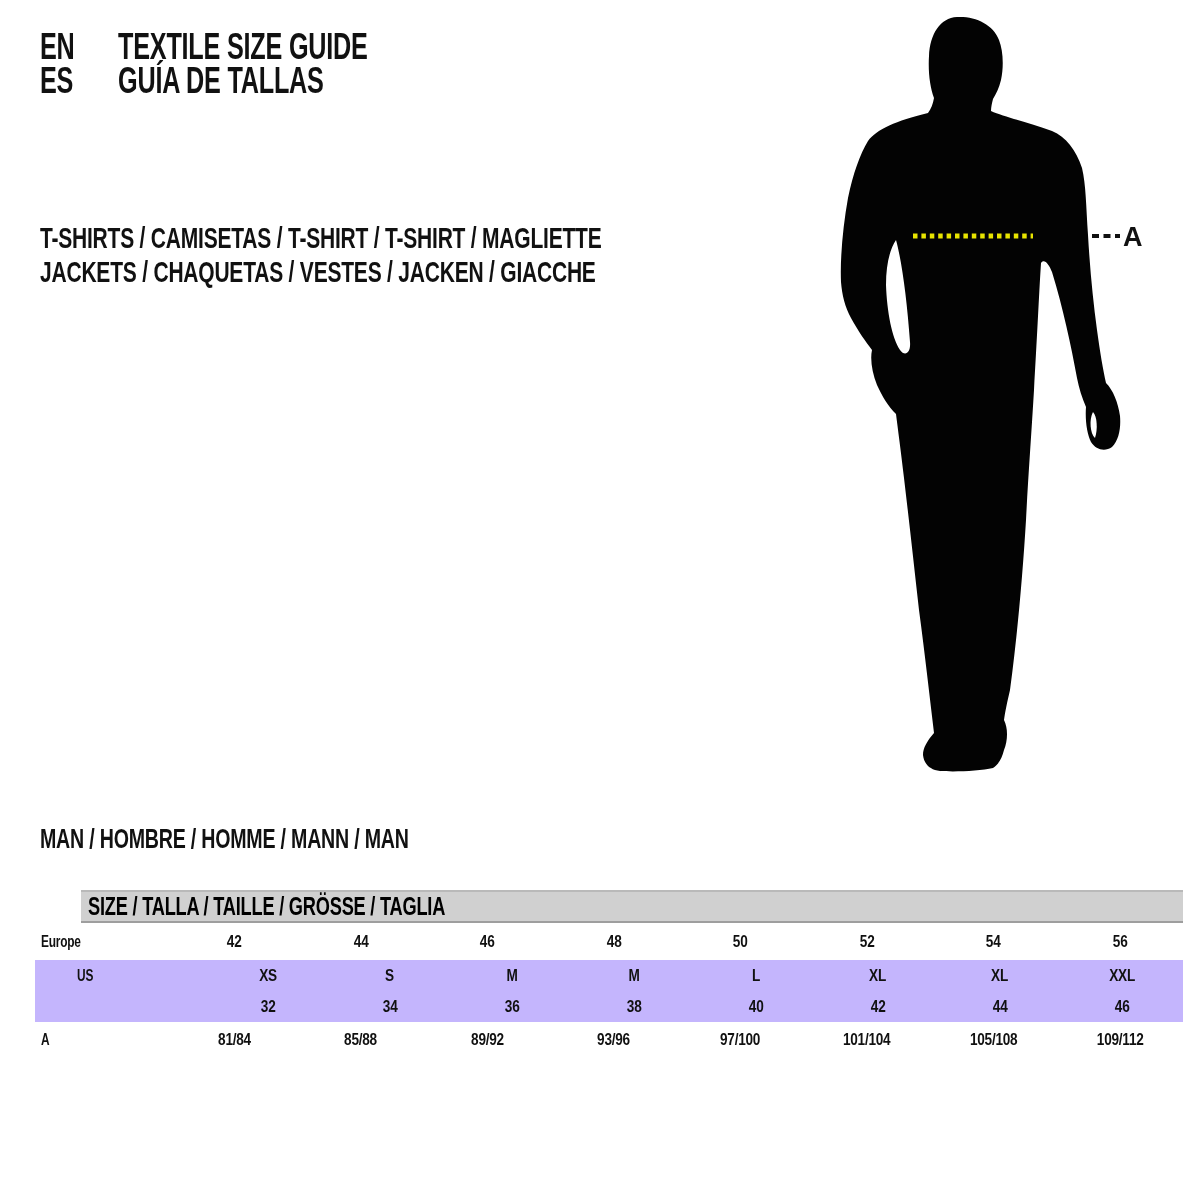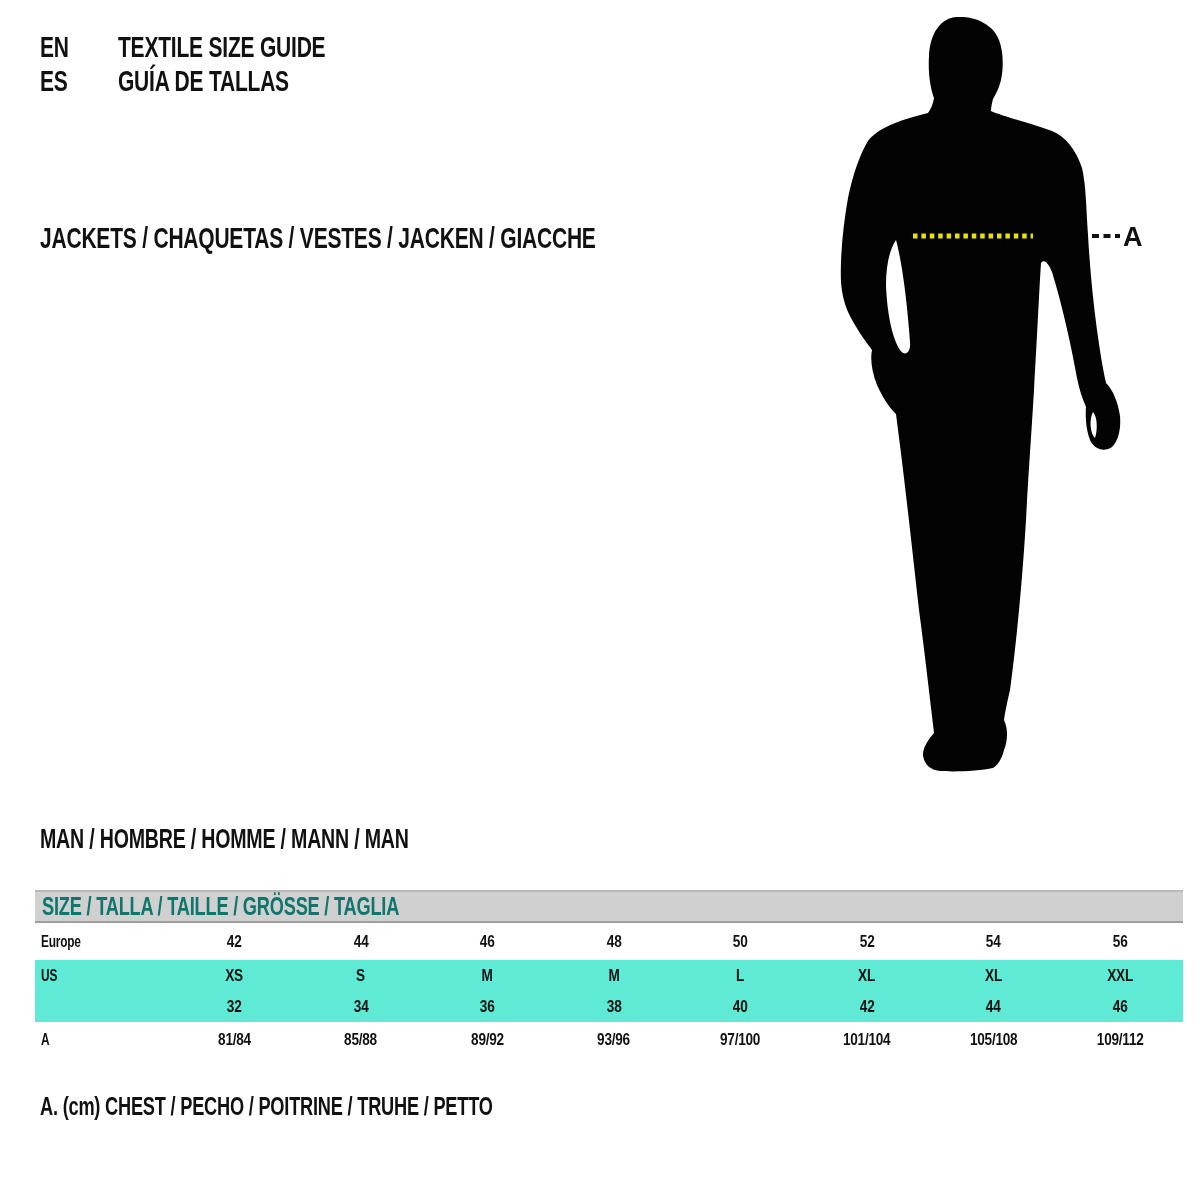--- a/index.html
+++ b/index.html
@@ -11,51 +11,51 @@
     color:#111111;
     overflow:hidden;
   }
   .abs { position:absolute; }
 
   
   .cx { display:inline-block; transform:scaleX(0.70); transform-origin:0 50%; white-space:nowrap; letter-spacing:-0.3px; }
   .cx-c { display:inline-block; transform:scaleX(0.80); transform-origin:50% 50%; white-space:nowrap; letter-spacing:-0.3px; }
 
   
-  #lang-block { left:40px; top:30px; font-size:30px; font-weight:bold; line-height:34px; }
+  #lang-block { left:40px; top:30px; font-size:36px; font-weight:bold; line-height:34px; }
   .lang-row { display:flex; }
   .lang-code { width:78px; flex:0 0 78px; }
 
   
   #category-block { left:40px; top:221px; font-size:30px; font-weight:bold; line-height:34px; }
 
   
   #figure-svg { left:0; top:0; width:1200px; height:1200px; }
 
   
   #man-heading { left:40px; top:825px; font-size:28px; font-weight:bold; line-height:28px; }
 
   
   #size-table { left:35px; top:890px; width:1148px; }
   #table-header-bar {
     height:33px; background:#d0d0d0;
     border-top:2px solid #b9b9b9; border-bottom:2px solid #9e9e9e;
     box-sizing:border-box;
     display:flex; align-items:center;
     padding-left:7px;
-    font-size:26px; font-weight:bold; color:#0f766e;
+    font-size:26px; font-weight:bold; color:#000000;margin-left:46px;
   }
   .t-row {
     display:grid;
     grid-template-columns:136px repeat(8, 1fr);
     align-items:center;
     font-weight:bold;
     font-size:17px;
   }
-  .t-row.striped { background:#5eead4; }
+  .t-row.striped { background:#c4b5fd;padding-left:36px; }
   .row-0 { height:37px; }
   .row-1 { height:32px; }
   .row-2 { height:30px; }
   .row-3 { height:36px; }
   .t-label { padding-left:6px; text-align:left; }
   .t-cell { text-align:center; }
 
   
   #footnote { left:40px; top:1092px; font-size:26px; font-weight:bold; line-height:28px; }
 </style>
@@ -69,20 +69,21 @@
       <div class="lang-code"><span class="cx">EN</span></div>
       <div><span class="cx">TEXTILE SIZE GUIDE</span></div>
     </div>
     <div class="lang-row">
       <div class="lang-code"><span class="cx">ES</span></div>
       <div><span class="cx">GUÍA DE TALLAS</span></div>
     </div>
   </div>
 
   <div id="category-block" class="abs">
+    <div><span class="cx">T-SHIRTS / CAMISETAS / T-SHIRT / T-SHIRT / MAGLIETTE</span></div>
     <div><span class="cx">JACKETS / CHAQUETAS / VESTES / JACKEN / GIACCHE</span></div>
   </div>
 
   <svg id="figure-svg" class="abs" viewBox="0 0 1200 1200" aria-hidden="true">
     <path fill="#030303" d="
       M 957,17
       C 975,16 993,24 999,40
       C 1003,50 1004,66 1001,80
       C 999,88 996,94 993,99
       C 992,103 991,107 991,111
@@ -192,17 +193,14 @@
       <div class="t-cell"><span class="cx-c">85/88</span></div>
       <div class="t-cell"><span class="cx-c">89/92</span></div>
       <div class="t-cell"><span class="cx-c">93/96</span></div>
       <div class="t-cell"><span class="cx-c">97/100</span></div>
       <div class="t-cell"><span class="cx-c">101/104</span></div>
       <div class="t-cell"><span class="cx-c">105/108</span></div>
       <div class="t-cell"><span class="cx-c">109/112</span></div>
     </div>
   </div>
 
-  <div id="footnote" class="abs">
-    <span class="cx">A. (cm) CHEST / PECHO / POITRINE / TRUHE / PETTO</span>
-  </div>
 
 </div>
 
 </body></html>

